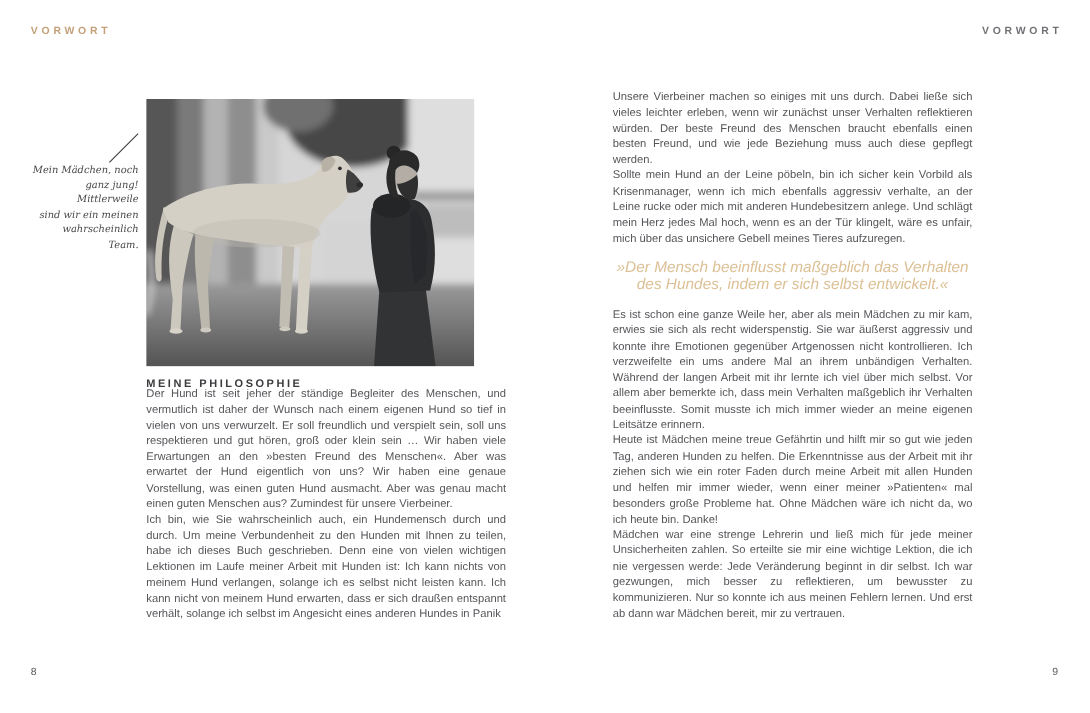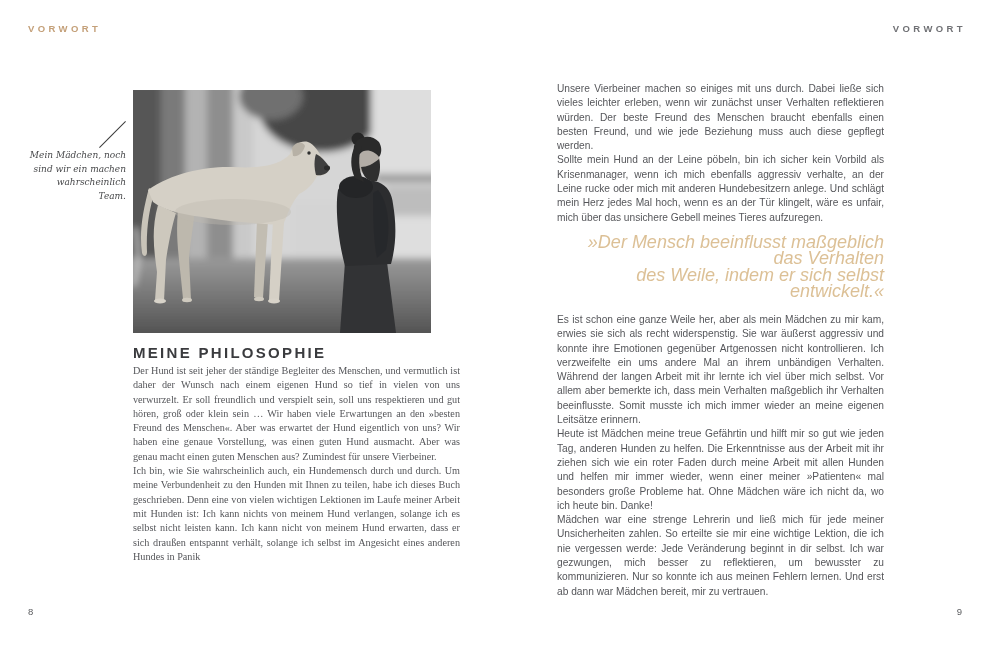--- a/index.html
+++ b/index.html
@@ -21,50 +21,51 @@
     position:absolute;left:28px;top:149px;width:98px;text-align:right;
     font-family:"DejaVu Serif",serif;font-style:italic;font-size:9px;
     line-height:13.5px;color:#47484a;
   }
   .photo{
     position:absolute;left:133px;top:90px;width:298px;height:243px;
     background:#c6c6c6;overflow:hidden;
   }
   .photo svg{display:block;width:100%;height:100%;}
   .headline{
-    position:absolute;left:133px;top:344px;font-size:15px;font-weight:bold;
+    position:absolute;left:133px;top:344px;font-size:10px;font-weight:bold;
     letter-spacing:2.3px;color:#3a3b3e;
   }
   .col{position:absolute;width:327px;}
-  .col-left{left:133px;top:364px;font-family:Liberation Serif, serif;}
+  .col-left{left:133px;top:352px;}
   .col-right{left:557px;top:82px;}
   .bodytext p{
     margin:0;font-size:10.2px;line-height:14.3px;color:#55565a;
     text-align:justify;hyphens:auto;-webkit-hyphens:auto;
   }
   .pullquote{
-    margin:9px 0 13px 0;text-align:right;font-style:italic;
-    font-size:18px;line-height:16.5px;color:#dcc096;
+    margin:9px 0 13px 0;text-align:center;font-style:italic;
+    font-size:14px;line-height:16.5px;color:#dcc096;
   }
   .pagenum{position:absolute;top:606px;font-size:9.5px;color:#5a5b5e;}
   .pagenum-left{left:28px;}
   .pagenum-right{right:29px;}
 </style>
 </head>
 <body>
 
 <div class="spread">
 
   <div class="kicker kicker-left">VORWORT</div>
   <div class="kicker kicker-right">VORWORT</div>
 
   <div class="caption-pointer"></div>
   <div class="caption">
     <div>Mein Mädchen, noch</div>
-    <div>sind wir ein machen</div>
+    <div>ganz jung! Mittlerweile</div>
+    <div>sind wir ein meinen</div>
     <div>wahrscheinlich Team.</div>
   </div>
 
   <div class="photo" title="Schwarz-weiß-Foto: großer heller Hund im Profil neben einem bärtigen Mann mit Dutt">
     <svg viewBox="0 0 298 243" preserveAspectRatio="none">
       <defs>
         <filter id="bgblur" x="-10%" y="-10%" width="120%" height="120%">
           <feGaussianBlur stdDeviation="3.5"></feGaussianBlur>
         </filter>
         <linearGradient id="groundg" x1="0" y1="0" x2="0" y2="1">
@@ -128,21 +129,21 @@
   <div class="col col-left bodytext">
     <p>Der Hund ist seit jeher der ständige Begleiter des Menschen, und vermutlich ist daher der Wunsch nach einem eigenen Hund so tief in vielen von uns verwurzelt. Er soll freundlich und verspielt sein, soll uns respektieren und gut hören, groß oder klein sein … Wir haben viele Erwartungen an den »besten Freund des Menschen«. Aber was erwartet der Hund eigentlich von uns? Wir haben eine genaue Vorstellung, was einen guten Hund ausmacht. Aber was genau macht einen guten Menschen aus? Zumindest für unsere Vierbeiner.</p>
     <p>Ich bin, wie Sie wahrscheinlich auch, ein Hundemensch durch und durch. Um meine Verbundenheit zu den Hunden mit Ihnen zu teilen, habe ich dieses Buch geschrieben. Denn eine von vielen wichtigen Lektionen im Laufe meiner Arbeit mit Hunden ist: Ich kann nichts von meinem Hund verlangen, solange ich es selbst nicht leisten kann. Ich kann nicht von meinem Hund erwarten, dass er sich draußen entspannt verhält, solange ich selbst im Angesicht eines anderen Hundes in Panik</p>
   </div>
 
   <div class="col col-right bodytext">
     <p>Unsere Vierbeiner machen so einiges mit uns durch. Dabei ließe sich vieles leichter erleben, wenn wir zunächst unser Verhalten reflektieren würden. Der beste Freund des Menschen braucht ebenfalls einen besten Freund, und wie jede Beziehung muss auch diese gepflegt werden.</p>
     <p>Sollte mein Hund an der Leine pöbeln, bin ich sicher kein Vorbild als Krisenmanager, wenn ich mich ebenfalls aggressiv verhalte, an der Leine rucke oder mich mit anderen Hundebesitzern anlege. Und schlägt mein Herz jedes Mal hoch, wenn es an der Tür klingelt, wäre es unfair, mich über das unsichere Gebell meines Tieres aufzuregen.</p>
     <div class="pullquote">
       <div>»Der Mensch beeinflusst maßgeblich das Verhalten</div>
-      <div>des Weile, indem er sich selbst entwickelt.«</div>
+      <div>des Hundes, indem er sich selbst entwickelt.«</div>
     </div>
     <p>Es ist schon eine ganze Weile her, aber als mein Mädchen zu mir kam, erwies sie sich als recht widerspenstig. Sie war äußerst aggressiv und konnte ihre Emotionen gegenüber Artgenossen nicht kontrollieren. Ich verzweifelte ein ums andere Mal an ihrem unbändigen Verhalten. Während der langen Arbeit mit ihr lernte ich viel über mich selbst. Vor allem aber bemerkte ich, dass mein Verhalten maßgeblich ihr Verhalten beeinflusste. Somit musste ich mich immer wieder an meine eigenen Leitsätze erinnern.</p>
     <p>Heute ist Mädchen meine treue Gefährtin und hilft mir so gut wie jeden Tag, anderen Hunden zu helfen. Die Erkenntnisse aus der Arbeit mit ihr ziehen sich wie ein roter Faden durch meine Arbeit mit allen Hunden und helfen mir immer wieder, wenn einer meiner »Patienten« mal besonders große Probleme hat. Ohne Mädchen wäre ich nicht da, wo ich heute bin. Danke!</p>
     <p>Mädchen war eine strenge Lehrerin und ließ mich für jede meiner Unsicherheiten zahlen. So erteilte sie mir eine wichtige Lektion, die ich nie vergessen werde: Jede Veränderung beginnt in dir selbst. Ich war gezwungen, mich besser zu reflektieren, um bewusster zu kommunizieren. Nur so konnte ich aus meinen Fehlern lernen. Und erst ab dann war Mädchen bereit, mir zu vertrauen.</p>
   </div>
 
   <div class="pagenum pagenum-left">8</div>
   <div class="pagenum pagenum-right">9</div>
 
 </div>

